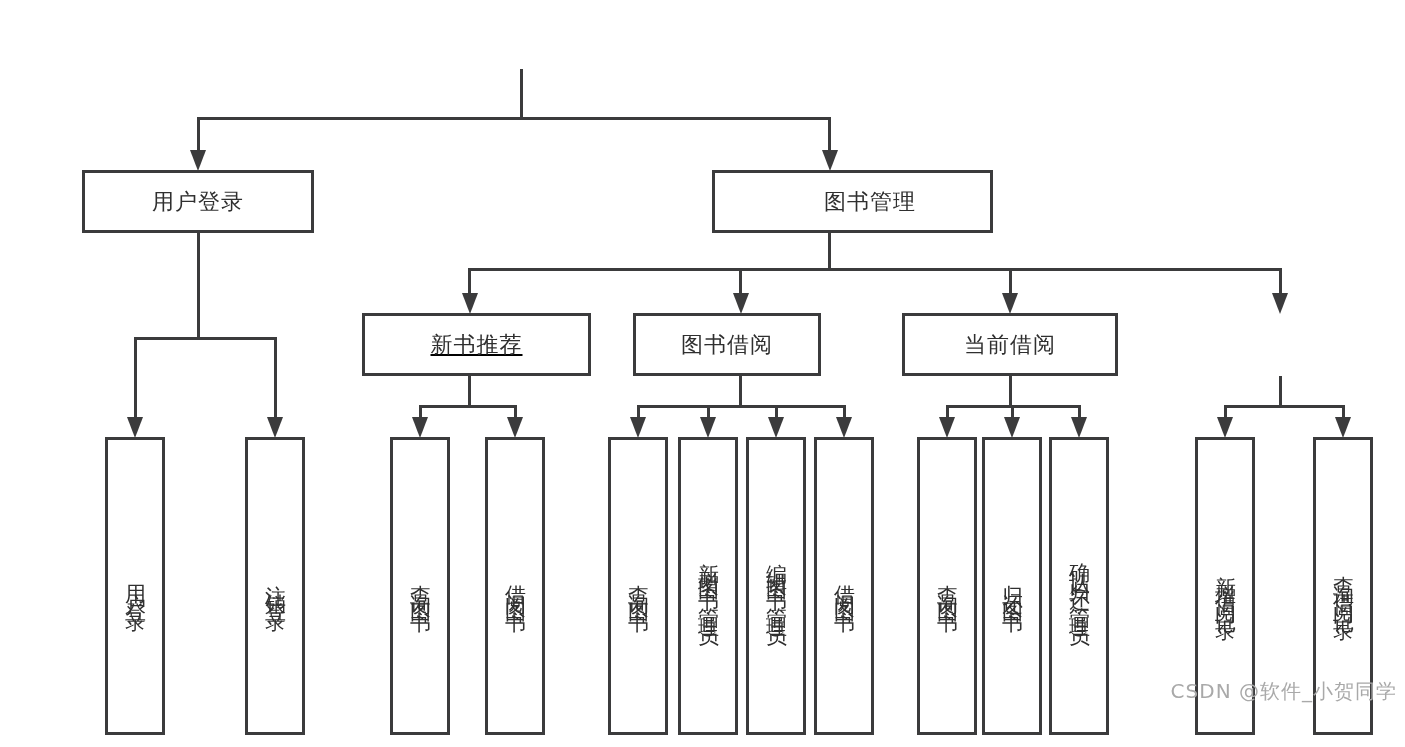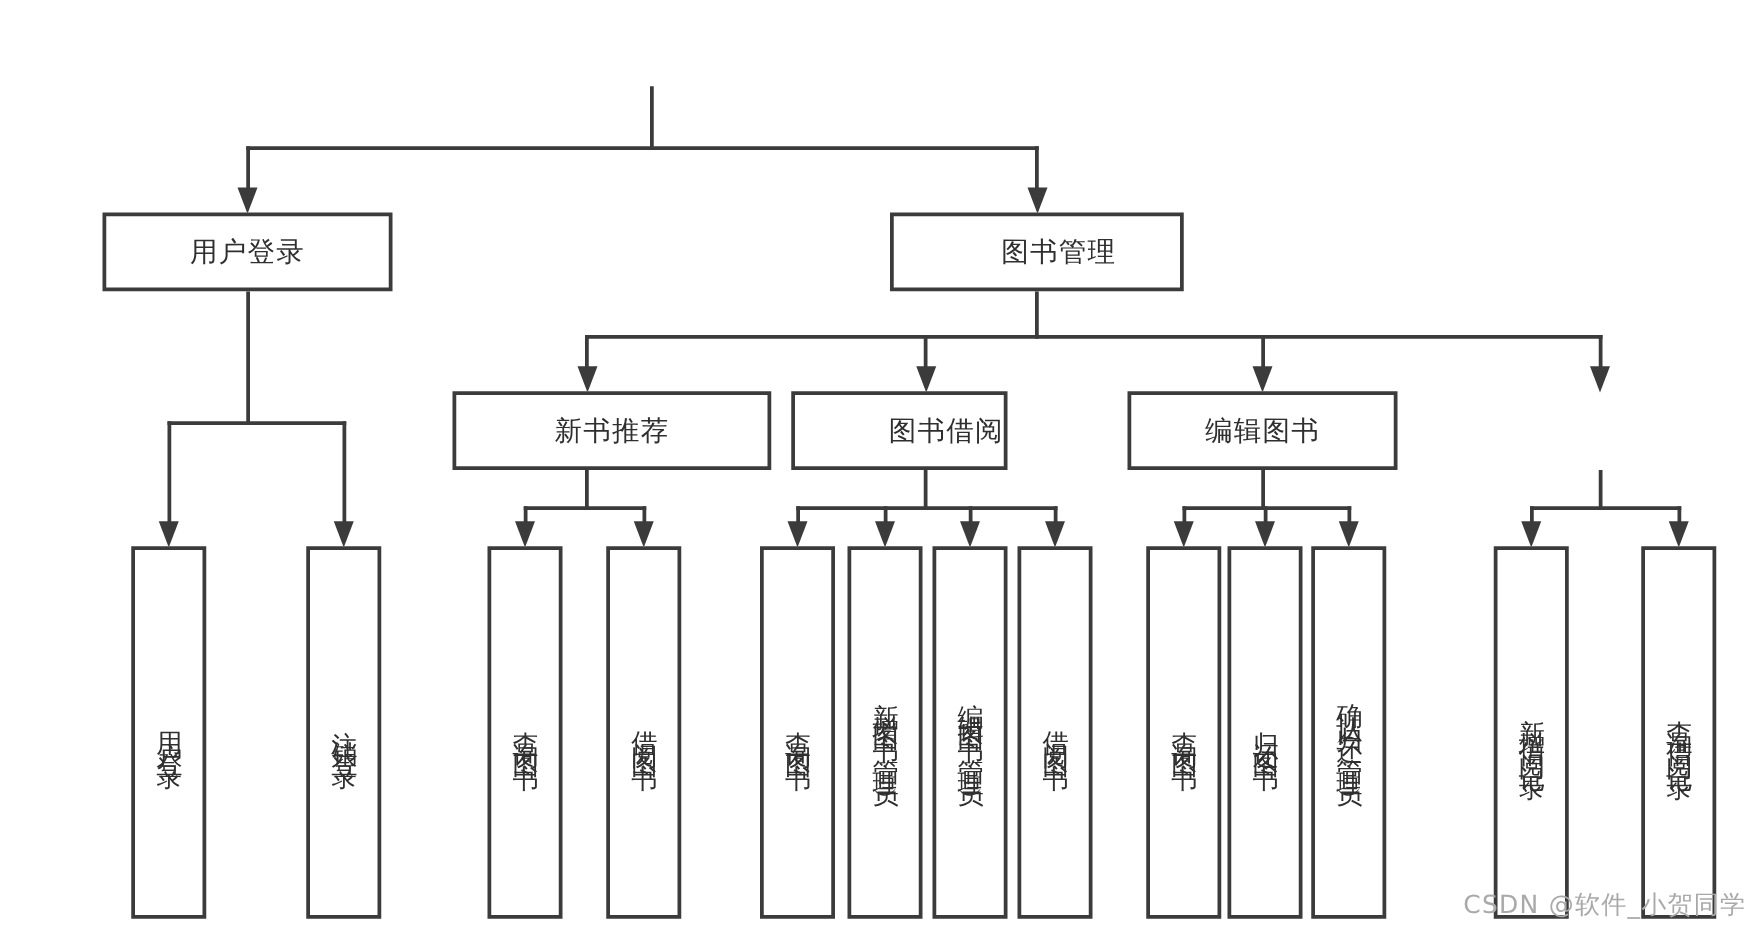--- a/index.html
+++ b/index.html
@@ -50,21 +50,21 @@
     width: 0;
     height: 0;
     border-left: 8px solid transparent;
     border-right: 8px solid transparent;
     border-top: 21px solid var(--line, #3b3b3c);
     z-index: 1;
   }
   .watermark {
     position: absolute;
     right: 8px;
-    top: 710px;
+    top: 678px;
     font-size: 20px;
     color: var(--wm, #a9a9a9);
     letter-spacing: 1px;
     z-index: 5;
   }
 </style>
 </head>
 <body>
 
 <div id="canvas" style="--line: #3b3b3c; --text: #2f2f2f; --wm: #a9a9a9;">
@@ -117,31 +117,31 @@
     <div class="arrowhead" style="left: 1071px; top: 417px;"></div>
     <div class="cline" style="left: 1278.5px; top: 376px; width: 3px; height: 32px;"></div>
     <div class="cline" style="left: 1223.5px; top: 405px; width: 121px; height: 3px;"></div>
     <div class="cline" style="left: 1223.5px; top: 405px; width: 3px; height: 14px;"></div>
     <div class="arrowhead" style="left: 1217px; top: 417px;"></div>
     <div class="cline" style="left: 1341.5px; top: 405px; width: 3px; height: 14px;"></div>
     <div class="arrowhead" style="left: 1335px; top: 417px;"></div>
     <div class="node horizontal" style="left: 82px; top: 170px; width: 232px; height: 63px;">
       <span class="lbl">用户登录</span>
     </div>
-    <div class="node horizontal" style="left: 712px; top: 170px; width: 235px; height: 63px; padding-left: 35px;">
+    <div class="node horizontal" style="left: 712px; top: 170px; width: 281px; height: 63px; padding-left: 35px;">
       <span class="lbl">图书管理</span>
     </div>
-    <div class="node horizontal" style="left: 362px; top: 313px; width: 255px; height: 63px;">
+    <div class="node horizontal" style="left: 362px; top: 313px; width: 229px; height: 63px; text-decoration: underline;">
       <span class="lbl">新书推荐</span>
     </div>
-    <div class="node horizontal" style="left: 633px; top: 313px; width: 173px; height: 63px; justify-content: flex-end;">
+    <div class="node horizontal" style="left: 633px; top: 313px; width: 188px; height: 63px;">
       <span class="lbl">图书借阅</span>
     </div>
     <div class="node horizontal" style="left: 902px; top: 313px; width: 216px; height: 63px;">
-      <span class="lbl">编辑图书</span>
+      <span class="lbl">当前借阅</span>
     </div>
     <div class="node vertical" style="left: 105px; top: 437px; width: 60px; height: 298px;">
       <span class="lbl">用户登录</span>
     </div>
     <div class="node vertical" style="left: 245px; top: 437px; width: 60px; height: 298px;">
       <span class="lbl">注销登录</span>
     </div>
     <div class="node vertical" style="left: 390px; top: 437px; width: 60px; height: 298px;">
       <span class="lbl">查询图书</span>
     </div>

